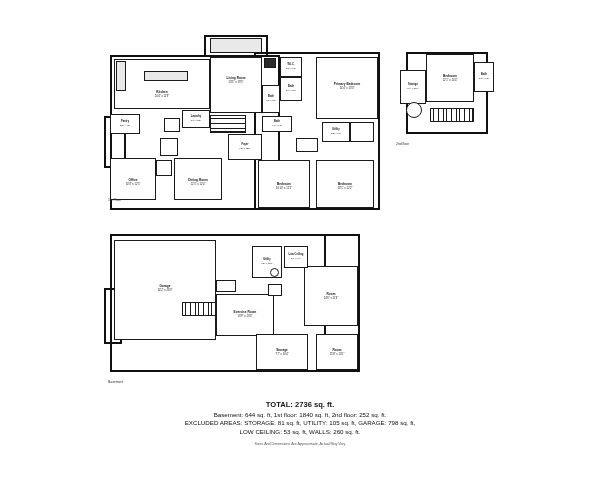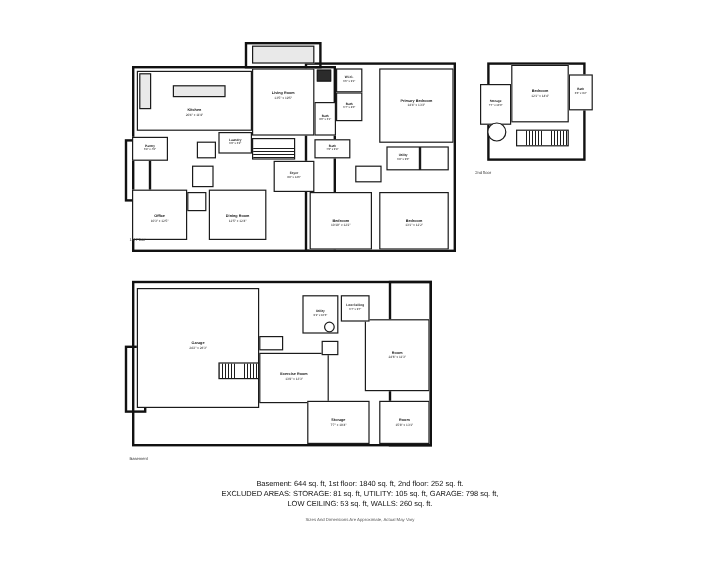--- a/index.html
+++ b/index.html
@@ -317,19 +317,20 @@
 
     <div class="stair h" style="left:78px; top:74px; width:34px; height:14px;"></div>
     <div class="sq-detail" style="left:164px; top:56px; width:14px; height:12px;"></div>
     <div class="circle" style="left:166px; top:40px; width:9px; height:9px;"></div>
     <div class="sq-detail" style="left:112px; top:52px; width:20px; height:12px;"></div>
 
     <div class="floor-tag" style="left:4px; top:152px;">Basement</div>
   </div>
 
   <div class="summary" style="top:400px;">
+    <div class="total">TOTAL: 2736 sq. ft.</div>
     <div class="line">Basement: 644 sq. ft, 1st floor: 1840 sq. ft, 2nd floor: 252 sq. ft.</div>
     <div class="line">EXCLUDED AREAS: STORAGE: 81 sq. ft, UTILITY: 105 sq. ft, GARAGE: 798 sq. ft,</div>
     <div class="line">LOW CEILING: 53 sq. ft, WALLS: 260 sq. ft.</div>
     <div class="disclaimer">Sizes And Dimensions Are Approximate, Actual May Vary</div>
   </div>
 
 </div>
 
 </body></html>

